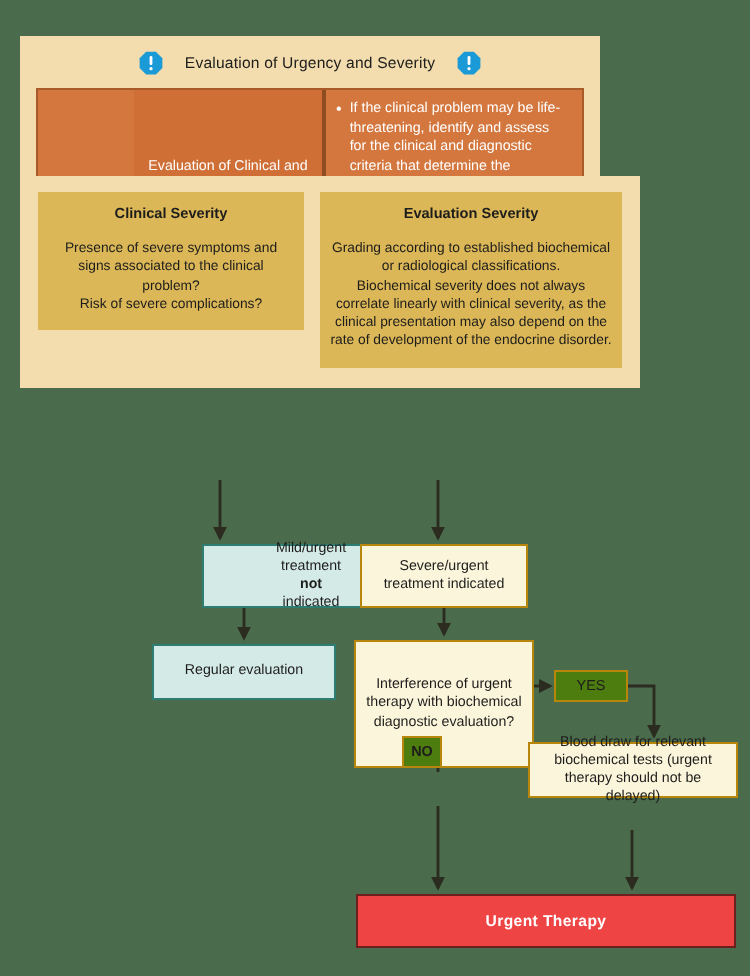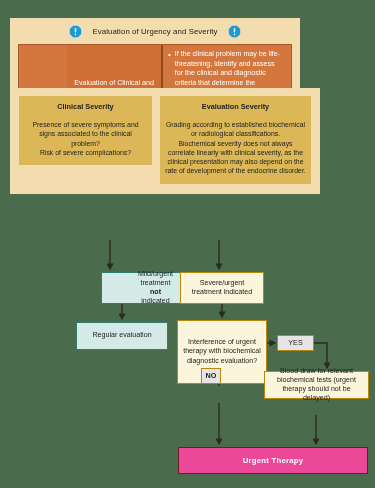--- a/index.html
+++ b/index.html
@@ -155,27 +155,27 @@
     font-size: 7.1px;
   }
   .box-cream {
     background: #fbf5dc;
     border: 1px solid #b8860b;
     color: #1d1d1b;
     font-size: 7.1px;
     justify-content: flex-end;
   }
   .box-tag {
-    background: #e5e5e5;
+    background: #4d7c0f;
     border: 1px solid #b8860b;
     color: #1d1d1b;
     font-size: 7.2px;
   }
   .box-urgent {
-    background: #ec4899;
+    background: #ef4444;
     border: 1px solid #6d1f1e;
     color: #ffffff;
     font-size: 7.8px;
     font-weight: bold;
     letter-spacing: .2px;
   }
 
   #b-mild      { left: 76px;  top: 272px; width: 109px;  height: 32px; margin-left: 25px; }
   #b-regular   { left: 76px;  top: 322px; width: 92px;  height: 28px; }
   #b-severe    { left: 180px; top: 272px; width: 84px;  height: 32px; }

